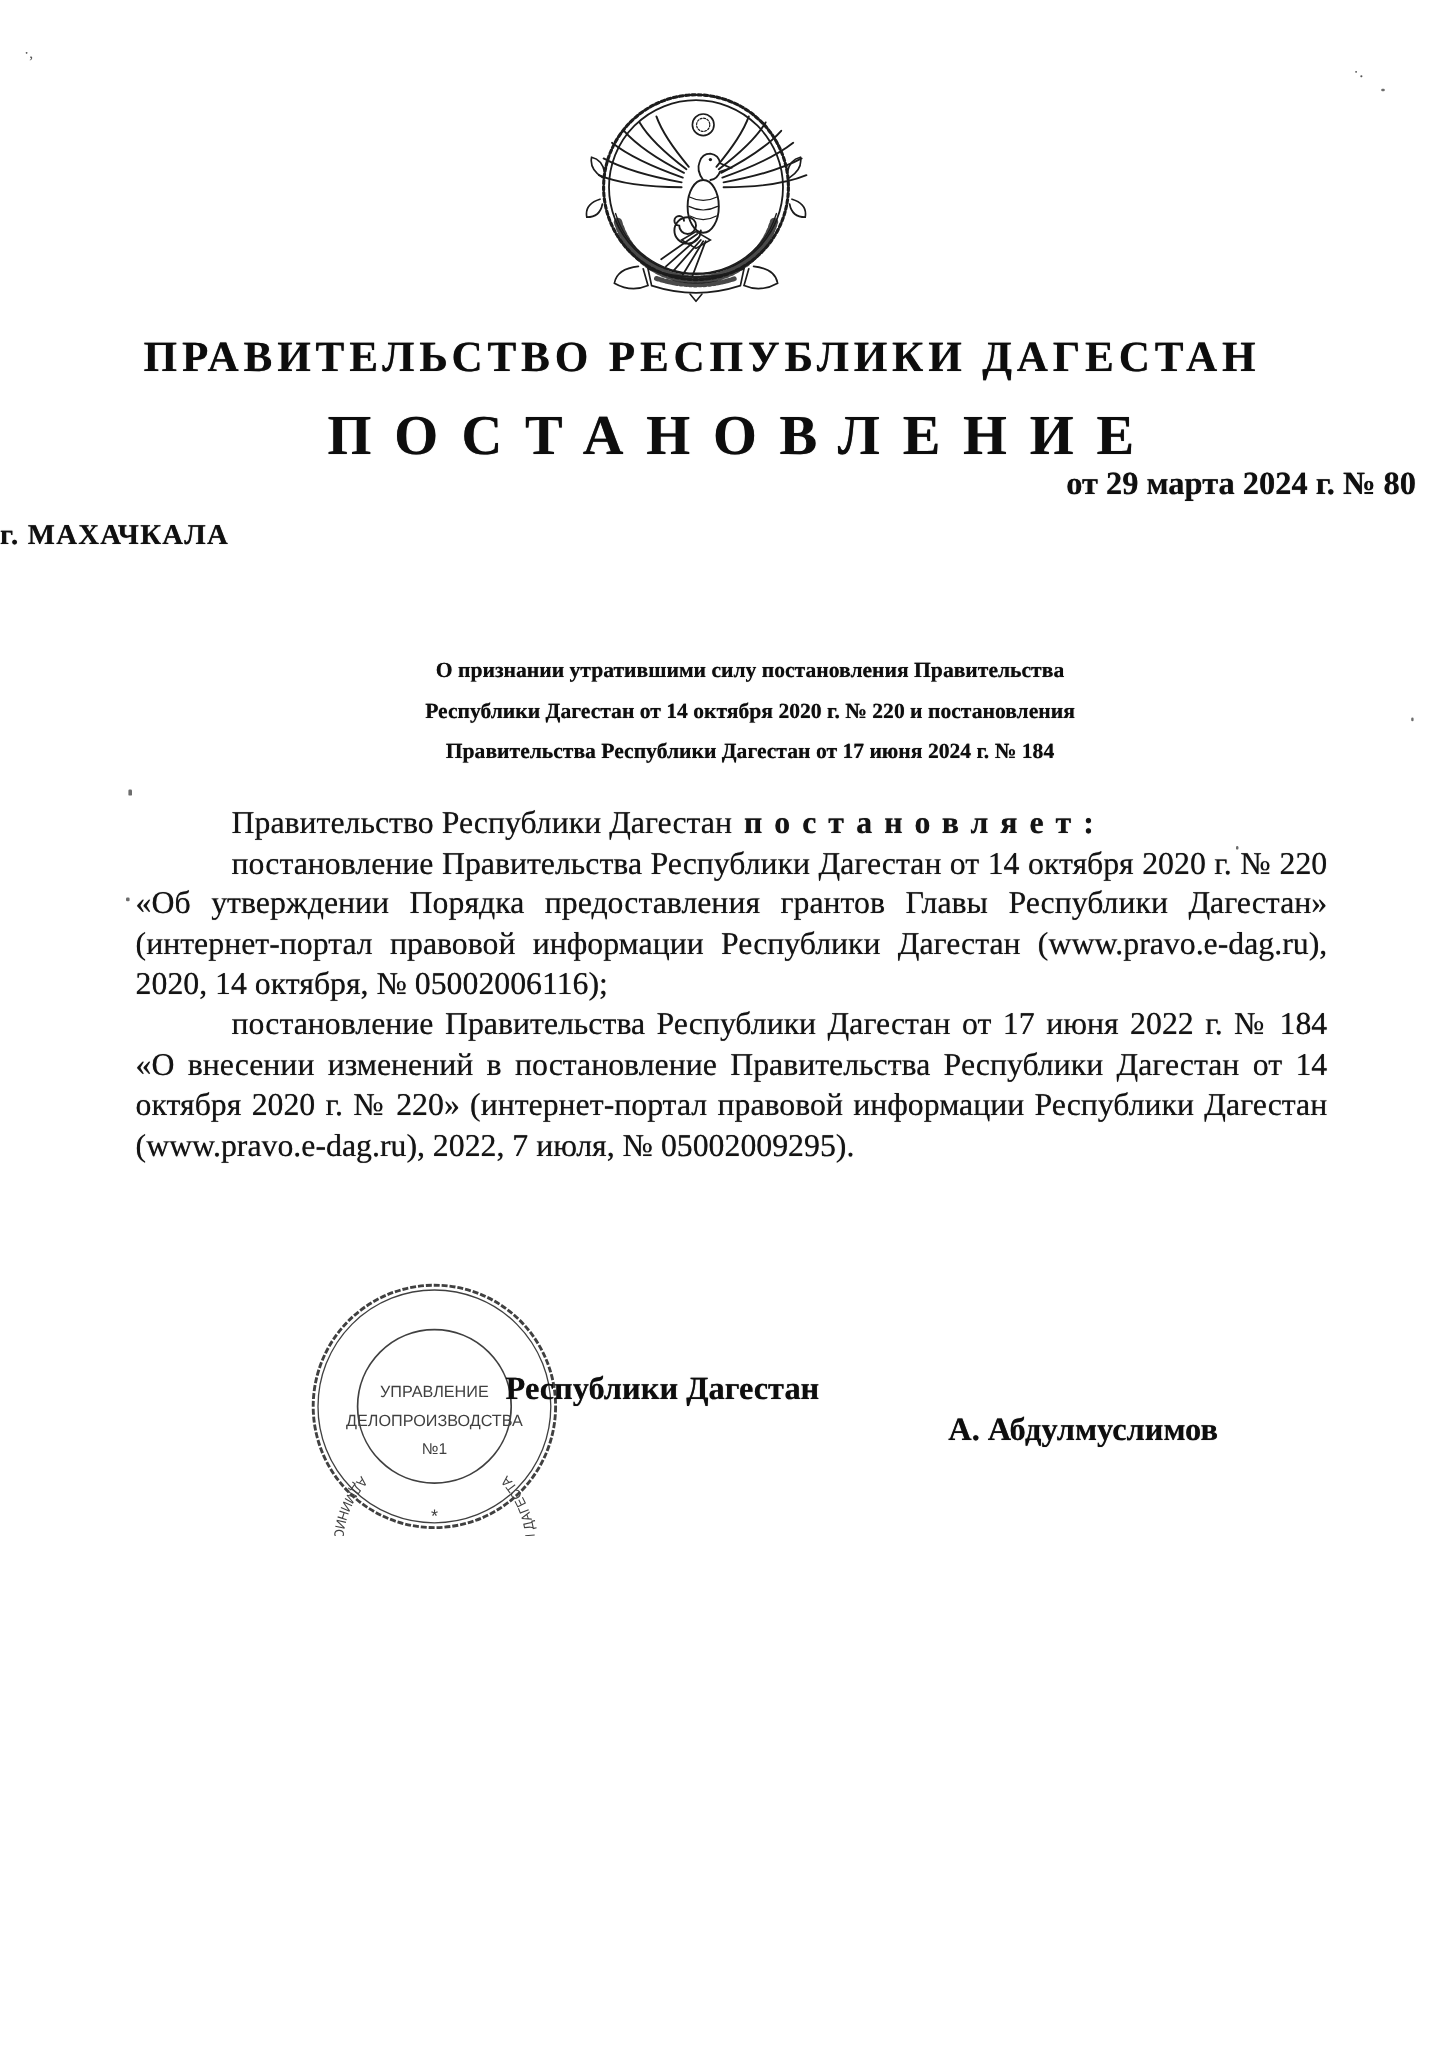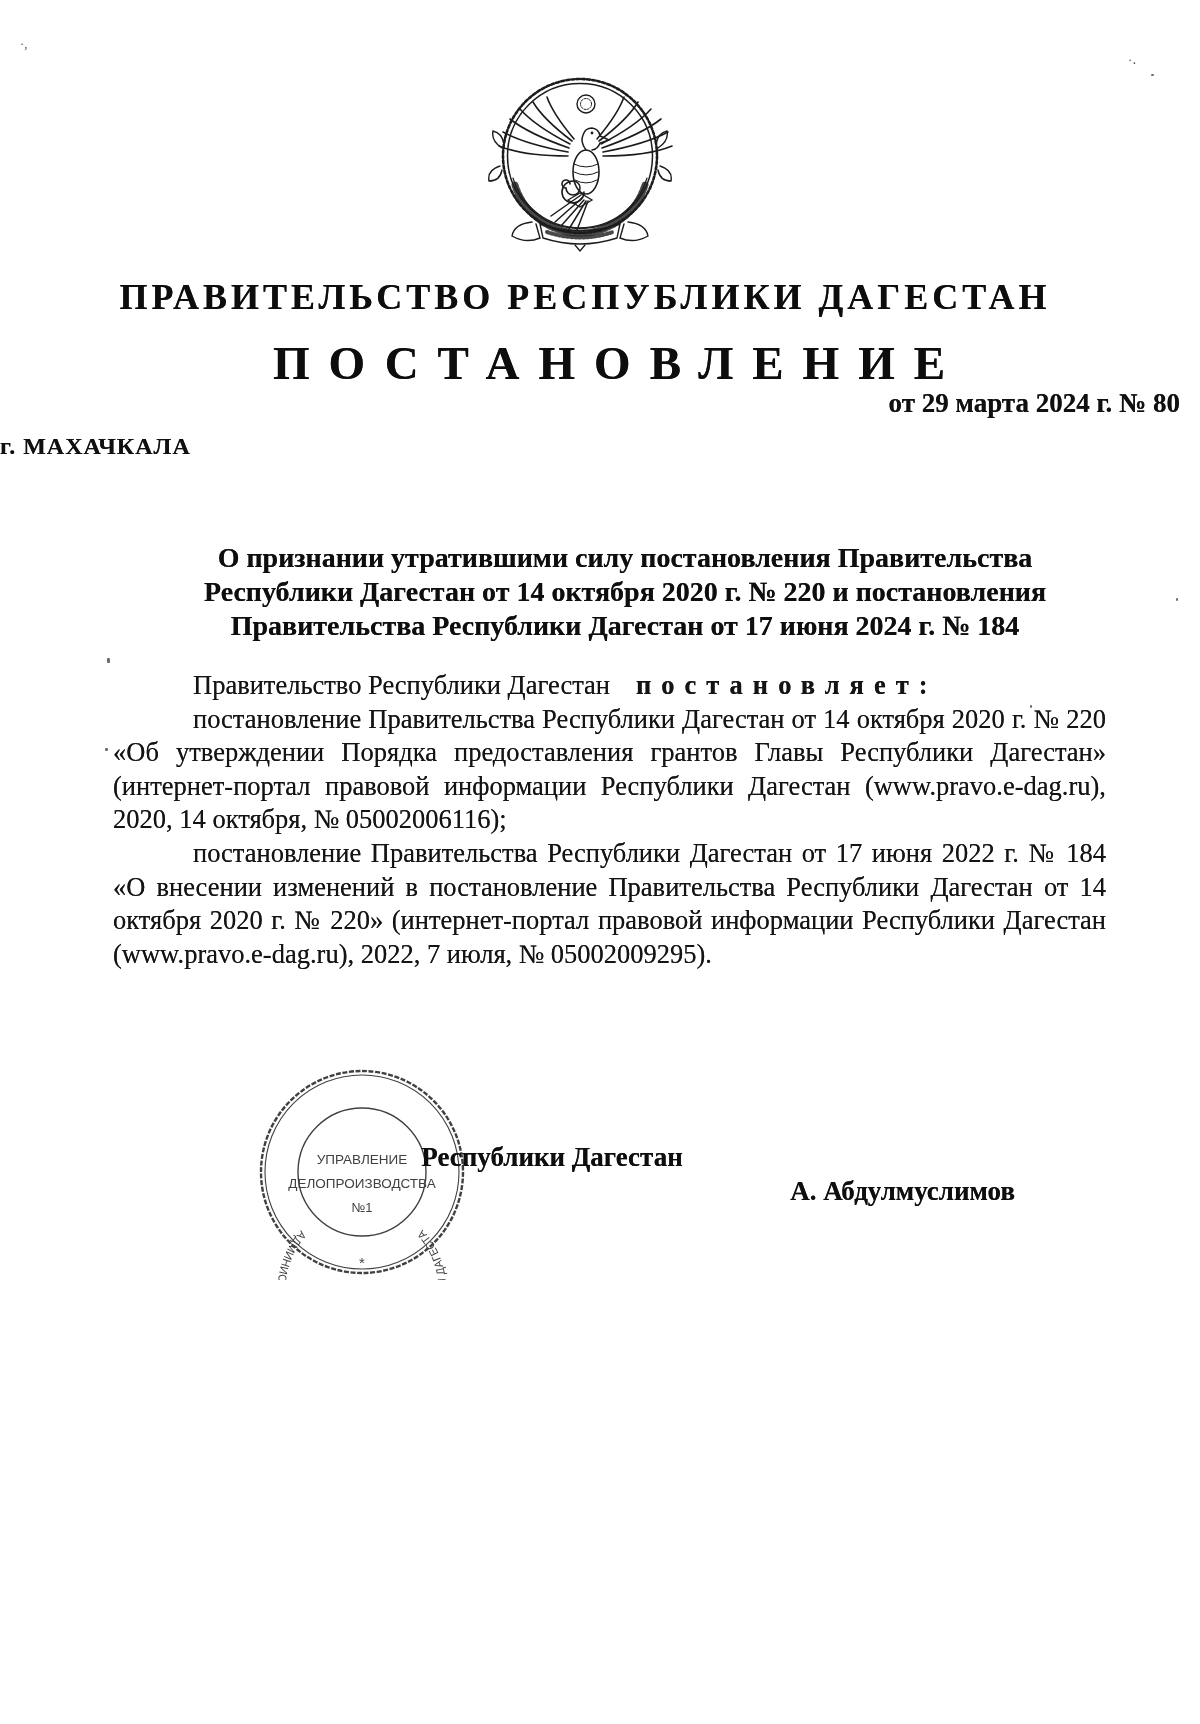--- a/index.html
+++ b/index.html
@@ -32,30 +32,30 @@
   }
   .city-line{
     position:absolute;left:0;top:433px;width:1165px;
     text-align:left;font-weight:bold;font-size:24px;line-height:26px;
     letter-spacing:1px;color:#101010;
   }
 
   
   .doc-title{
     position:absolute;left:130px;top:541px;width:990px;
-    text-align:center;font-weight:bold;font-size:28px;line-height:34px;color:#0e0e0e;
+    text-align:center;font-weight:bold;font-size:18px;line-height:34px;color:#0e0e0e;
   }
 
   
   .body-text{
     position:absolute;left:113px;top:669px;width:993px;
     font-size:26.5px;line-height:33.6px;text-align:justify;color:#141414;
   }
   .body-text p{margin:0;text-indent:80px;}
-  .verb-spaced{font-weight:bold;letter-spacing:10px;margin-left:26px;}
+  .verb-spaced{font-weight:bold;letter-spacing:10px;margin-left:10px;}
 
   
   .stamp{position:absolute;left:254px;top:1064px;width:216px;height:216px;opacity:.93;}
   .stamp text{font-family:"Liberation Sans","DejaVu Sans",sans-serif;fill:#323232;}
 
   
   .sig-position{
     position:absolute;left:352px;top:1140px;width:400px;
     text-align:center;font-weight:bold;font-size:27px;line-height:34px;color:#0e0e0e;
   }

